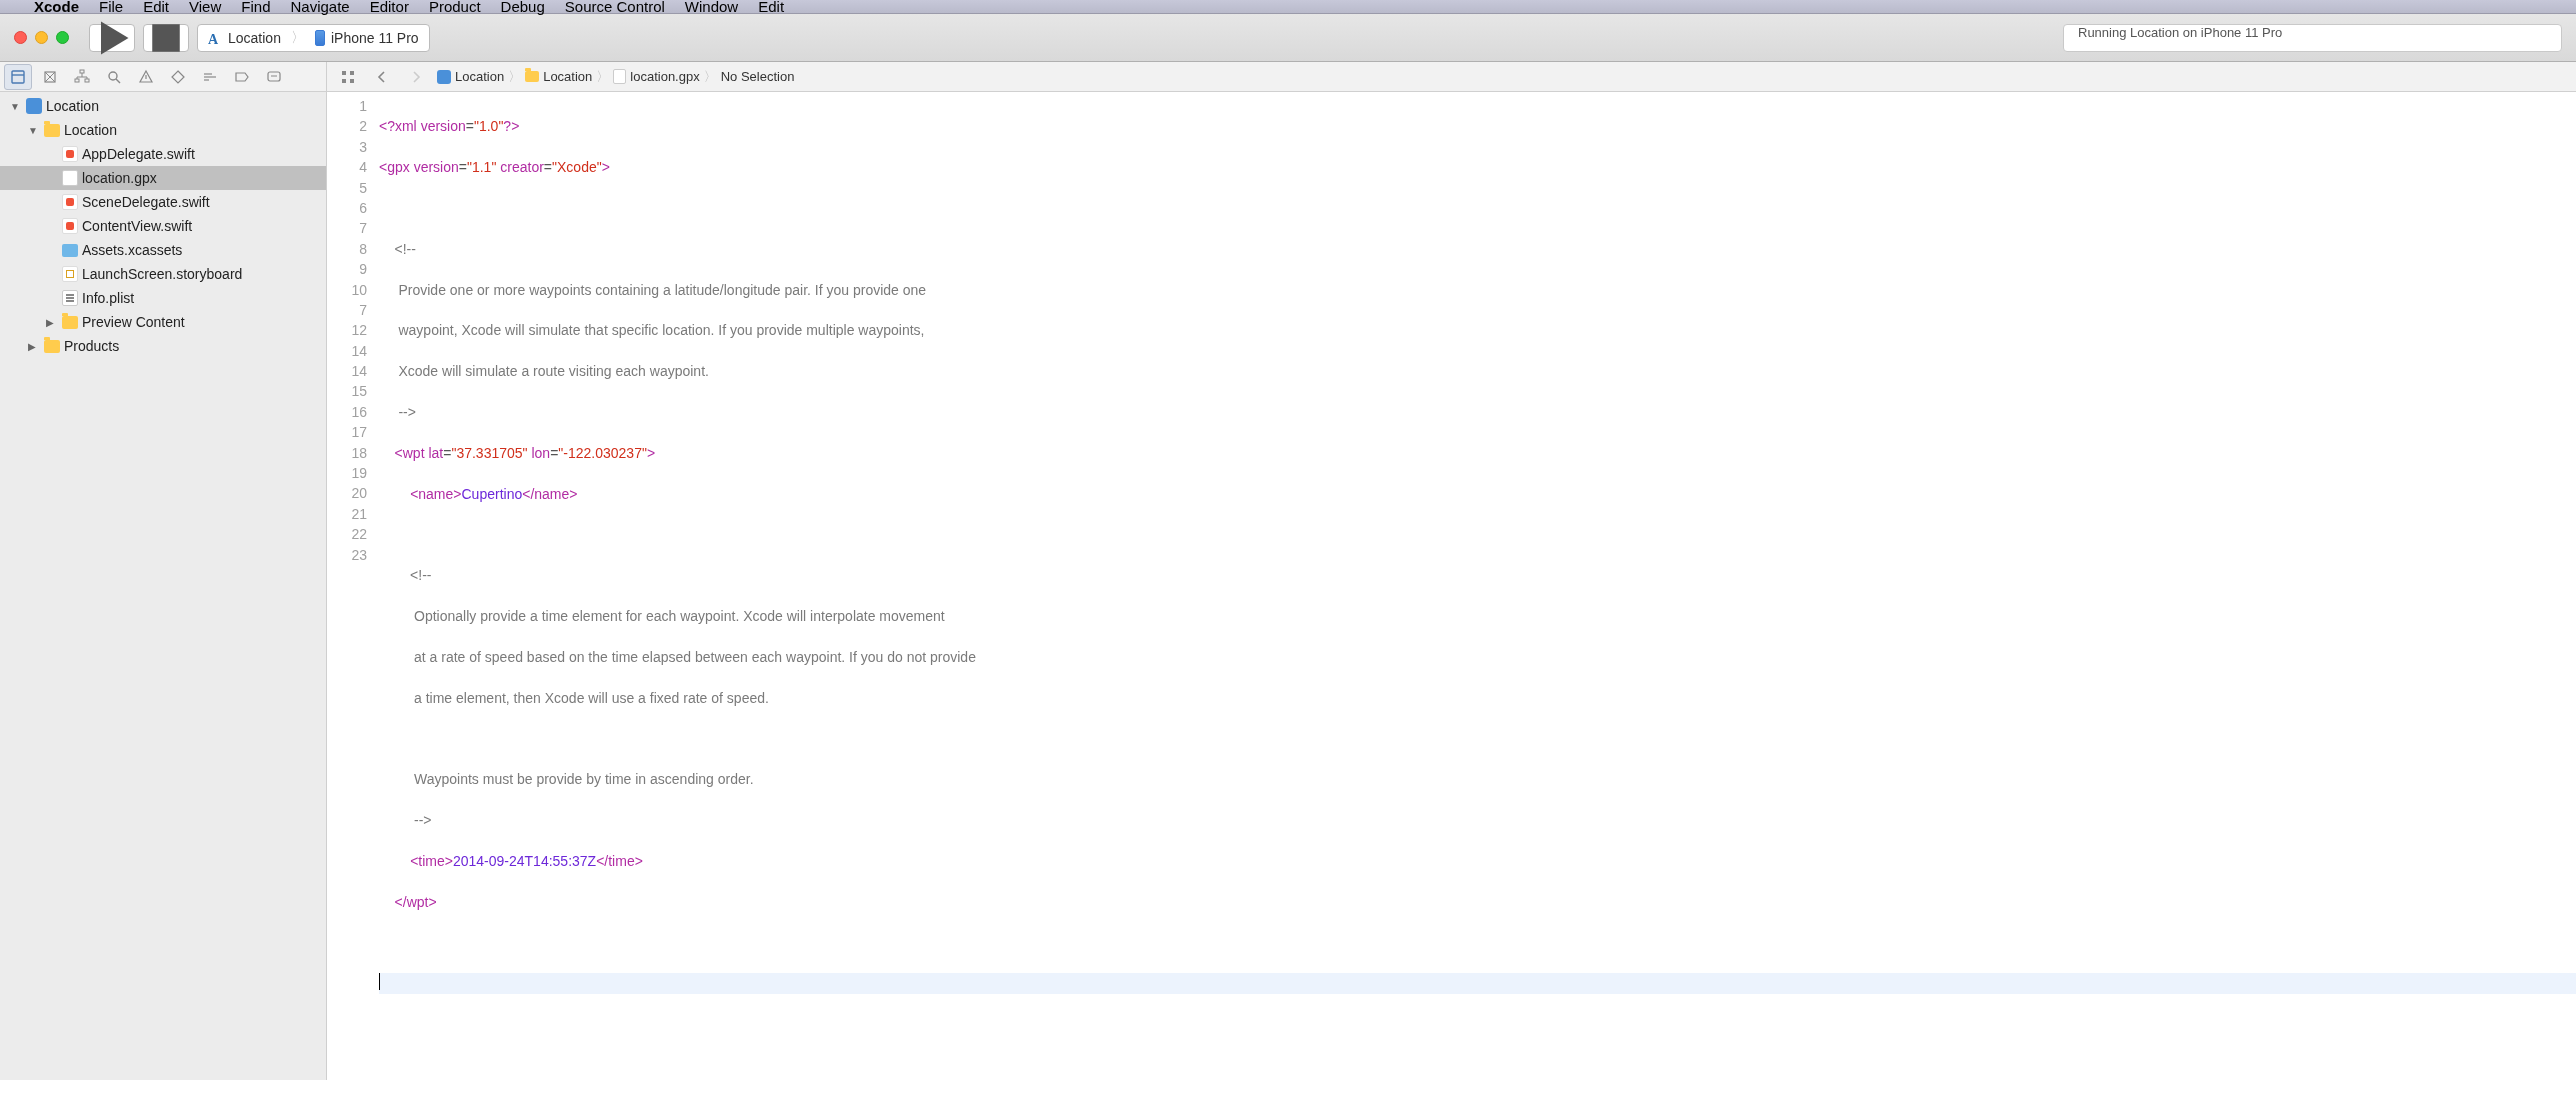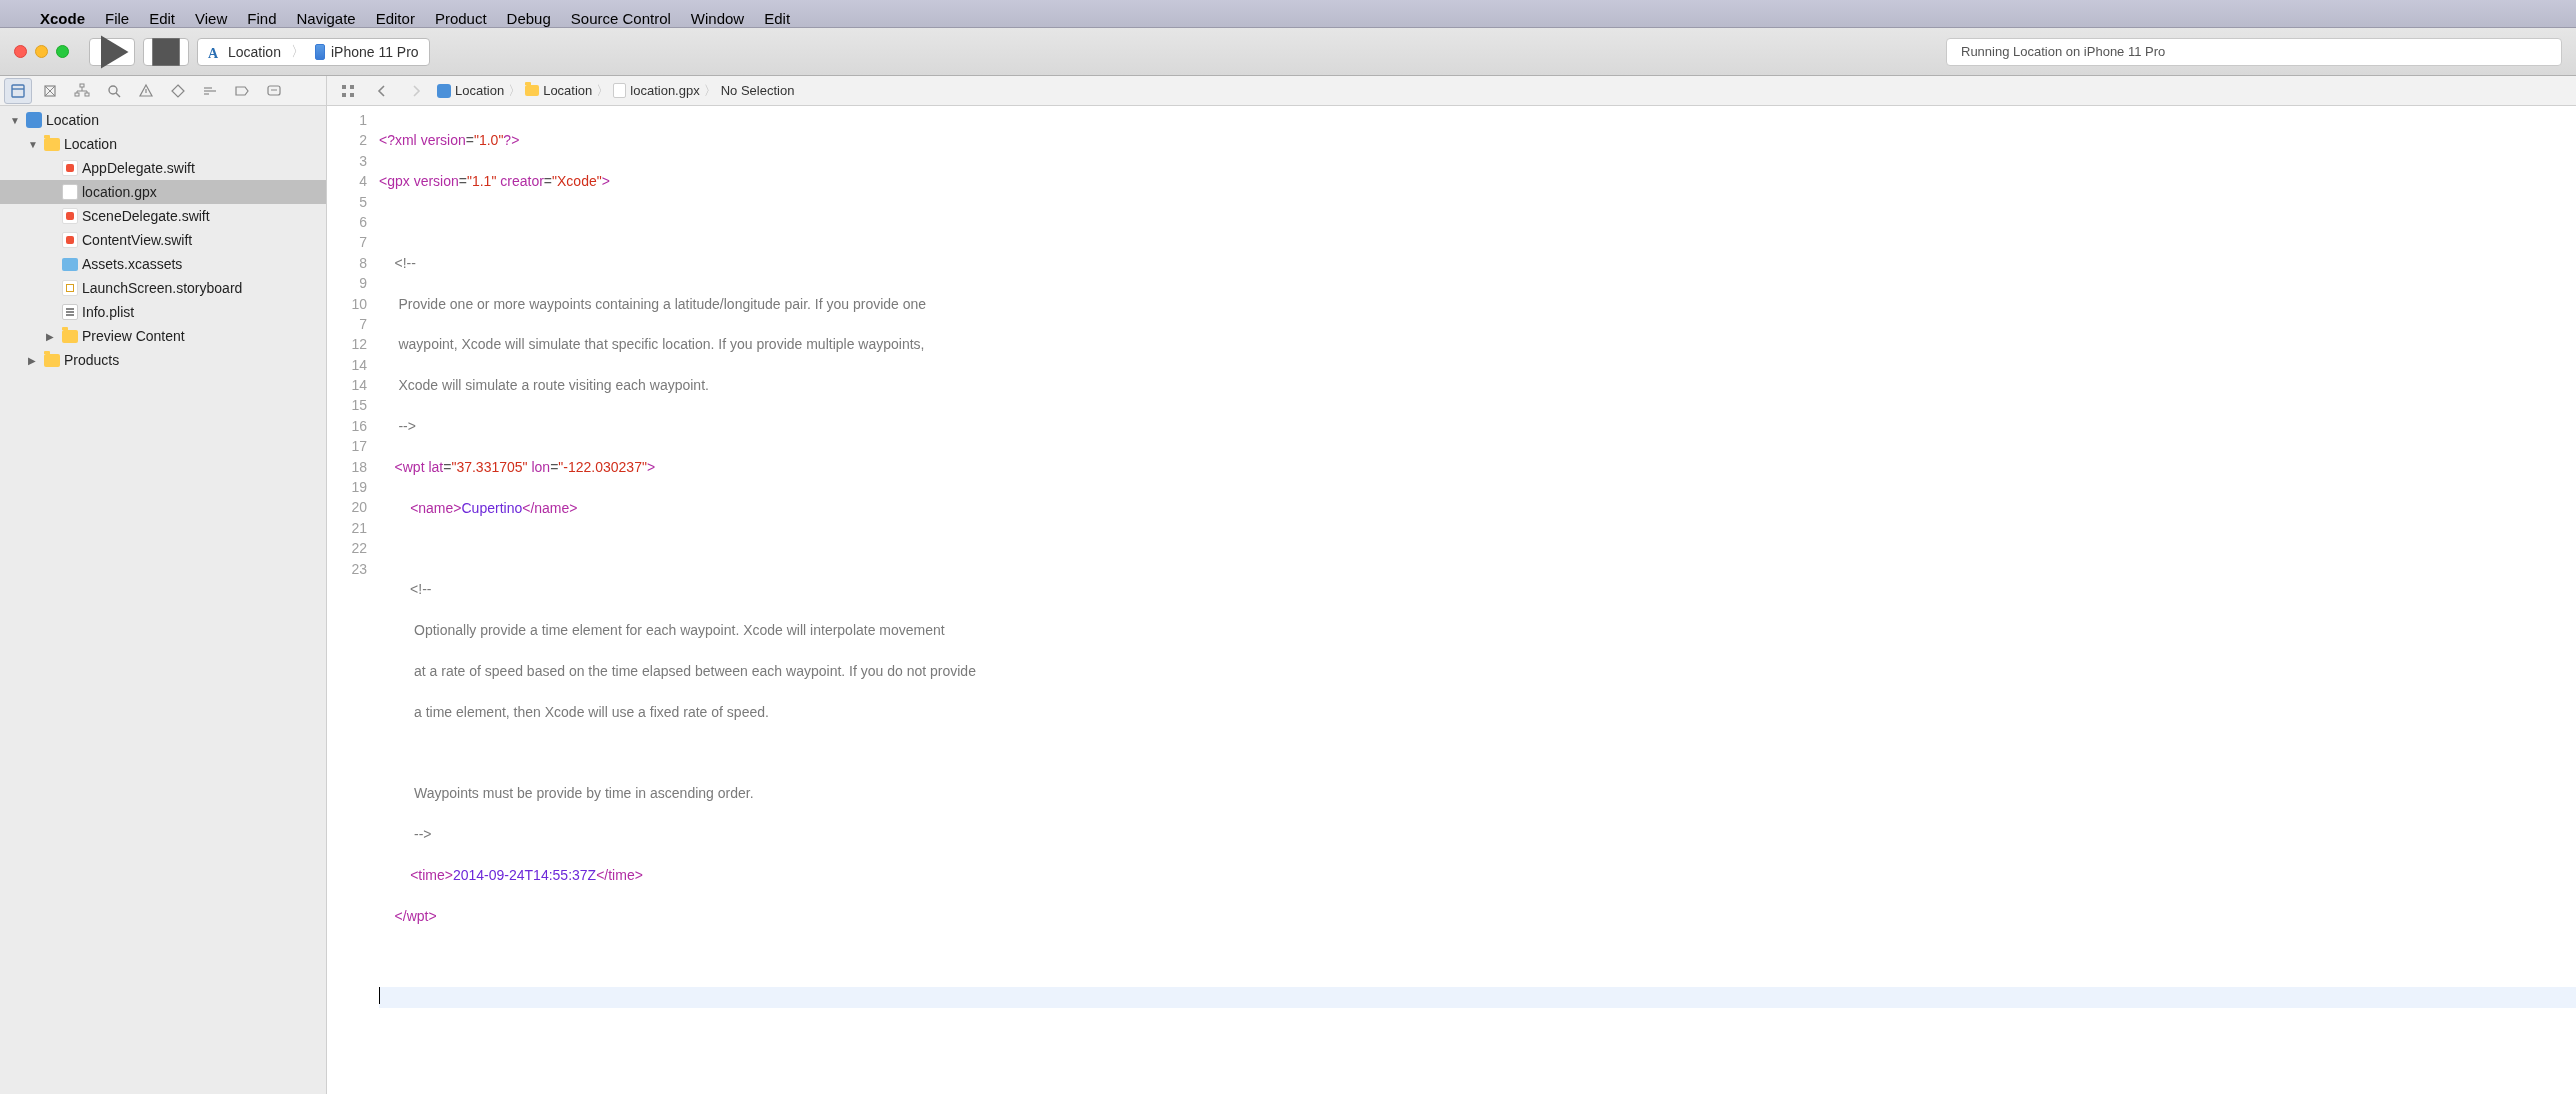--- a/index.html
+++ b/index.html
@@ -1,34 +1,34 @@
 <!DOCTYPE html>
 <html><head>
 <meta charset="utf-8">
 <style>
 * { margin: 0; padding: 0; box-sizing: border-box; font-family: -apple-system, BlinkMacSystemFont, "Helvetica Neue", sans-serif; }
 body { background: #fff; font-size: 13px; width: 2576px; height: 1094px; overflow: hidden; }
 
 
-.menubar { height: 28px; background: linear-gradient(#c7c8d9, #b9bacb); display: flex; align-items: flex-end; padding: 0 20px; gap: 20px; border-bottom: 1px solid #9a9aaa; }
+.menubar { height: 14px; background: linear-gradient(#c7c8d9, #b9bacb); display: flex; align-items: center; padding: 0 14px; gap: 20px; border-bottom: 1px solid #9a9aaa; }
 .menubar .apple { font-size: 16px; }
 .menubar .item { font-size: 15px; color: #000; }
 .menubar .item.bold { font-weight: 600; }
 
 
 .toolbar { height: 48px; background: linear-gradient(#e6e6e6, #d9d9d9); border-bottom: 1px solid #b0b0b0; display: flex; align-items: center; padding: 0 14px; }
 .traffic { display: flex; gap: 8px; margin-right: 20px; }
 .traffic span { width: 13px; height: 13px; border-radius: 50%; display: block; }
 .tl-close { background: #ff5f56; border: 1px solid #e0443e; }
 .tl-min { background: #ffbd2e; border: 1px solid #dea123; }
 .tl-max { background: #27c93f; border: 1px solid #1aab29; }
 .tb-btn { width: 46px; height: 28px; background: #fff; border: 1px solid #bcbcbc; border-radius: 4px; display: flex; align-items: center; justify-content: center; margin-right: 8px; }
 .tb-scheme { height: 28px; background: #fff; border: 1px solid #bcbcbc; border-radius: 4px; display: flex; align-items: center; padding: 0 10px; font-size: 14px; color: #333; gap: 6px; }
 .tb-scheme .sep { color: #bbb; margin: 0 4px; }
-.tb-activity { margin-left: auto; width: 616px; height: 28px; background: #fff; border: 1px solid #c9c9c9; border-radius: 4px; display: flex; align-items: center; padding: 0 14px; font-size: 13px; color: #555; }
+.tb-activity { margin-left: auto; width: 499px; height: 28px; background: #fff; border: 1px solid #c9c9c9; border-radius: 4px; display: flex; align-items: flex-start; padding: 0 14px; font-size: 13px; color: #555; }
 
 
 .navbar { height: 30px; background: #f2f2f2; border-bottom: 1px solid #d0d0d0; display: flex; }
 .nav-left { width: 327px; border-right: 1px solid #cfcfcf; display: flex; align-items: center; padding: 0 4px; gap: 4px; }
 .nav-left .nicon { width: 28px; height: 26px; display: flex; align-items: center; justify-content: center; border: 1px solid transparent; border-radius: 3px; }
 .nav-left .nicon.active { background: #e0e6ef; border-color: #b8c0ce; }
 .nav-right { flex: 1; display: flex; align-items: center; padding: 0 8px; gap: 8px; }
 .nav-right .aicon { width: 26px; color: #888; display: flex; justify-content: center; align-items: center; }
 .jumpbar { display: flex; align-items: center; font-size: 13px; color: #333; gap: 4px; }
 .jumpbar .sep { color: #bbb; }

